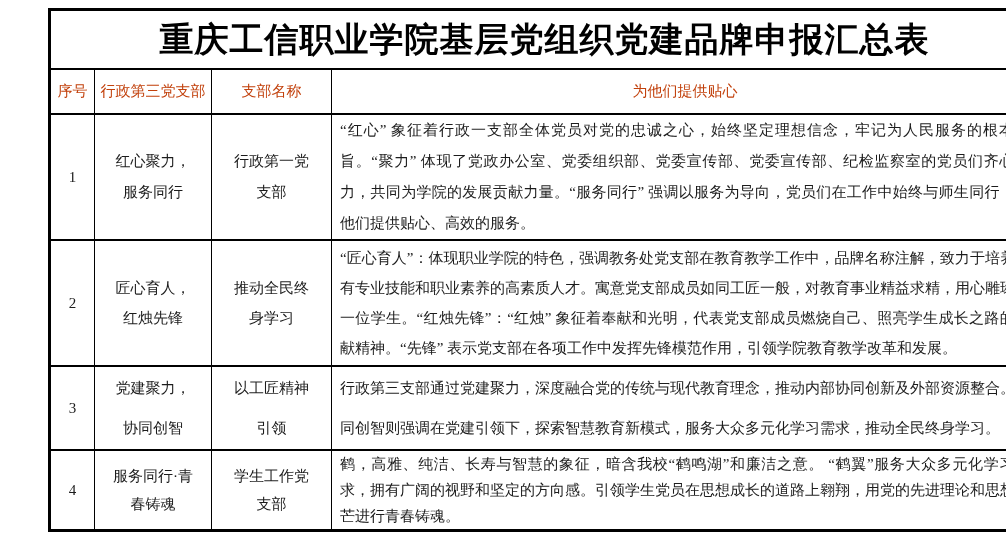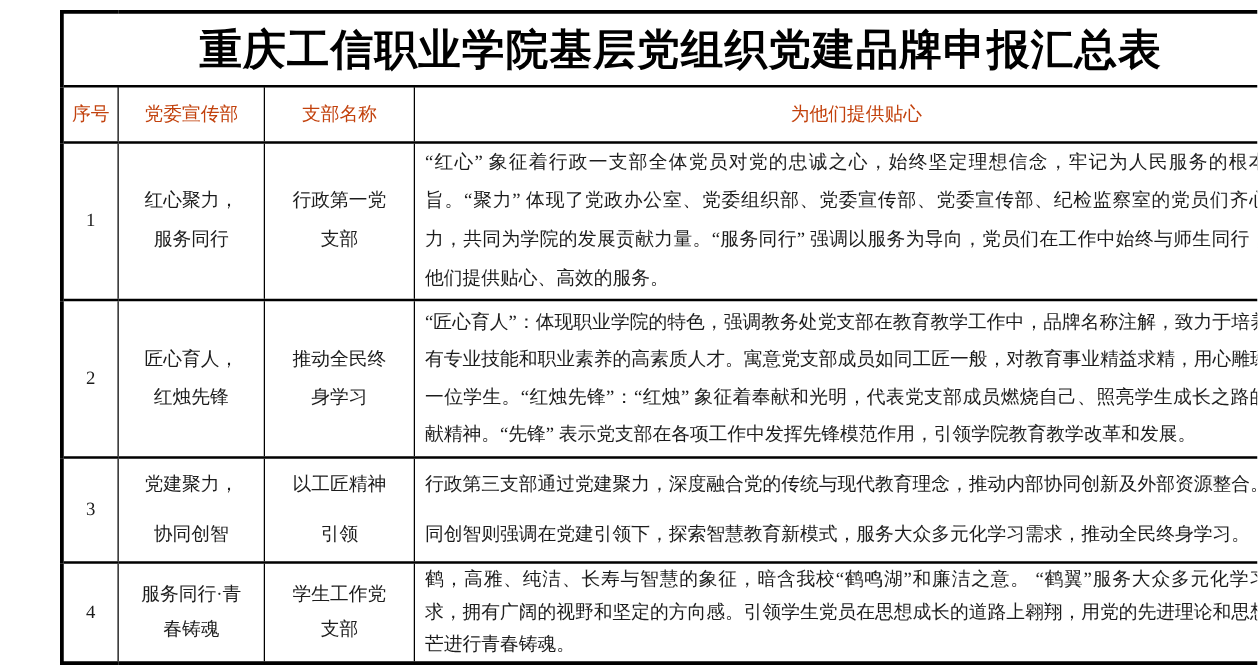--- a/index.html
+++ b/index.html
@@ -92,21 +92,21 @@
         <col class="c-brand">
         <col class="c-branch">
         <col class="c-note">
       </colgroup>
       <tbody>
         <tr class="outer-top">
           <td class="title-cell" colspan="4">重庆工信职业学院基层党组织党建品牌申报汇总表</td>
         </tr>
         <tr class="header-row">
           <td>序号</td>
-          <td>党委宣传部</td>
+          <td>行政第三党支部</td>
           <td>支部名称</td>
           <td>为他们提供贴心</td>
         </tr>
         <tr class="row-1">
           <td class="cell-center">1</td>
           <td class="cell-center">红心聚力，服务同行</td>
           <td class="cell-center">行政第一党支部</td>
           <td class="cell-note">“红心” 象征着行政一支部全体党员对党的忠诚之心，始终坚定理想信念，牢记为人民服务的根本宗旨。“聚力” 体现了党政办公室、党委组织部、党委宣传部、党委宣传部、纪检监察室的党员们齐心协力，共同为学院的发展贡献力量。“服务同行” 强调以服务为导向，党员们在工作中始终与师生同行，为他们提供贴心、高效的服务。</td>
         </tr>
         <tr class="row-2">

